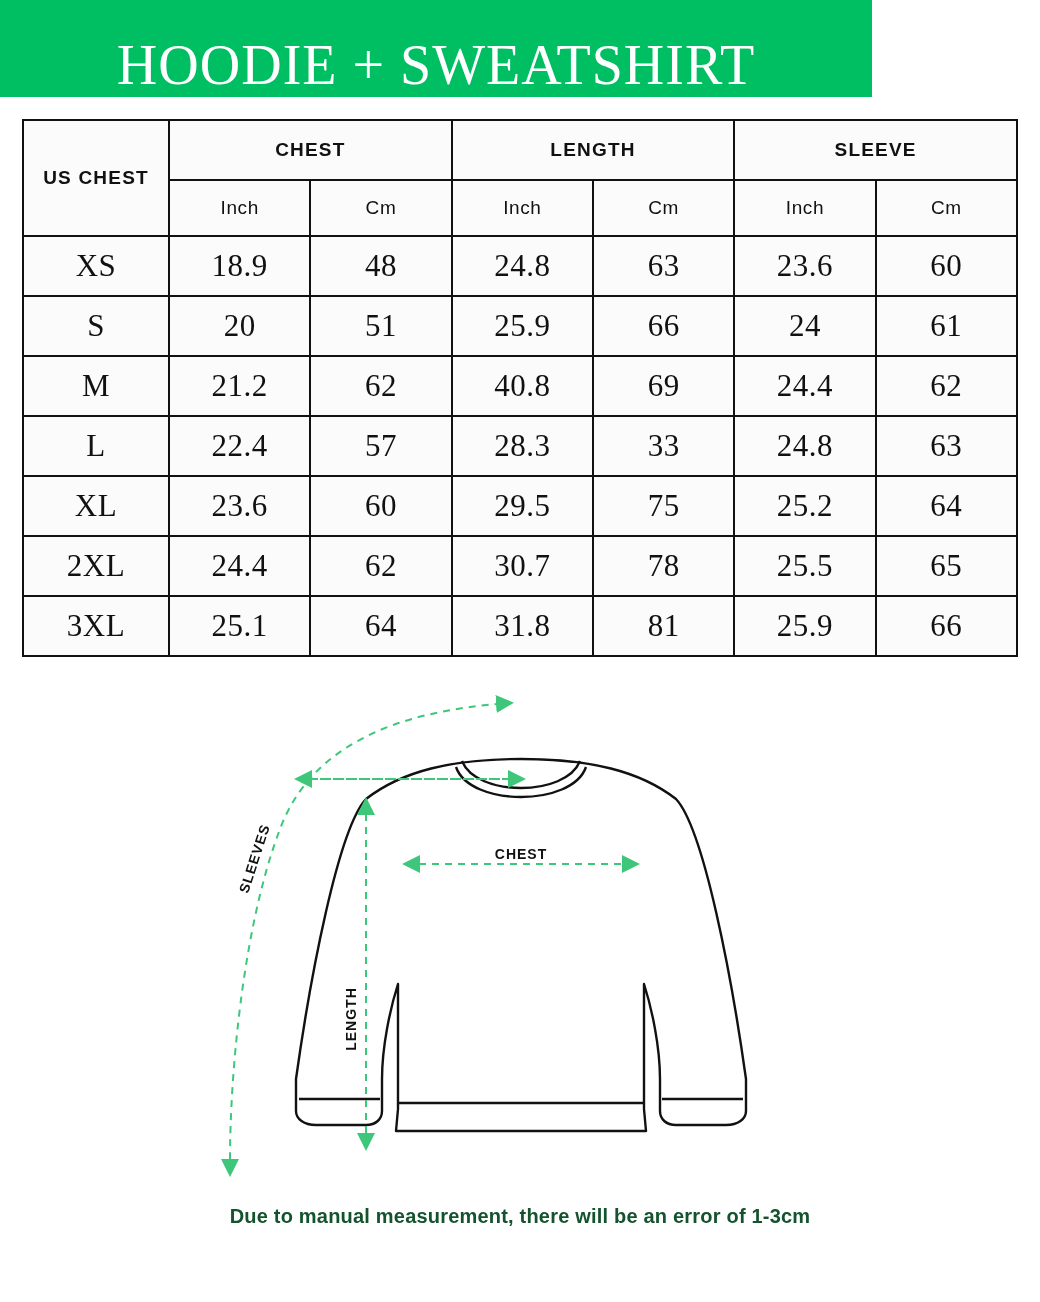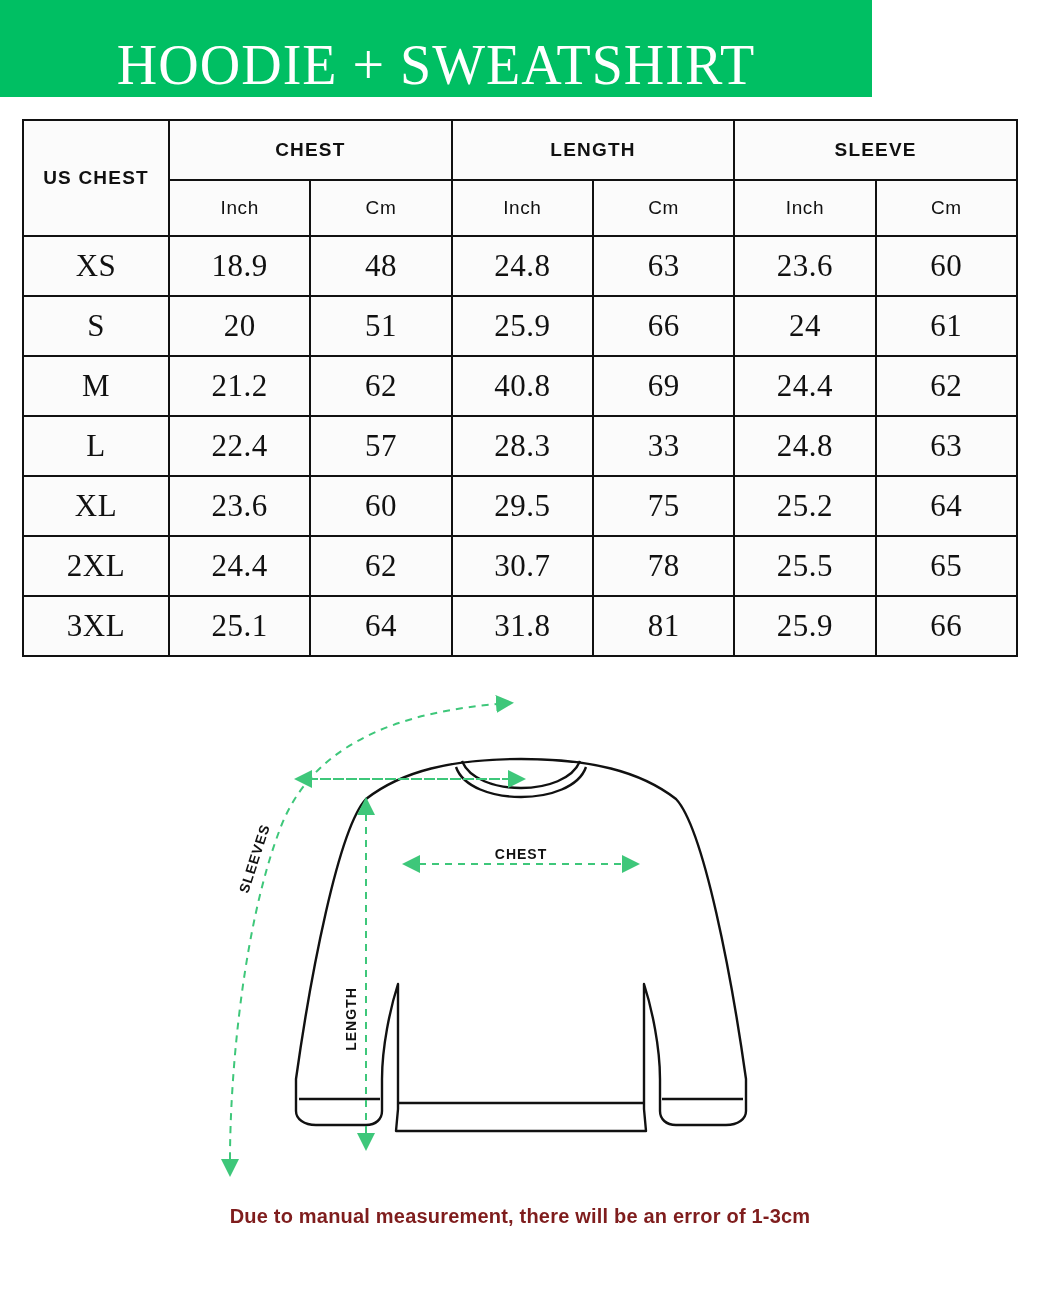--- a/index.html
+++ b/index.html
@@ -90,21 +90,21 @@
     margin-top: 22px;
   }
   .illustration svg {
     display: block;
     margin: 0 auto;
   }
 
   
   .footnote {
     text-align: center;
-    color: #7f1d1d;
+    color: #14532d;
     font-size: 20px;
     font-weight: 700;
     font-family: "Liberation Sans", sans-serif;
     margin-top: 6px;
     letter-spacing: 0.2px;
   }
 
   .lbl-chest, .lbl-length, .lbl-sleeves {
     font-family: "Liberation Sans", sans-serif;
     font-size: 14px;

